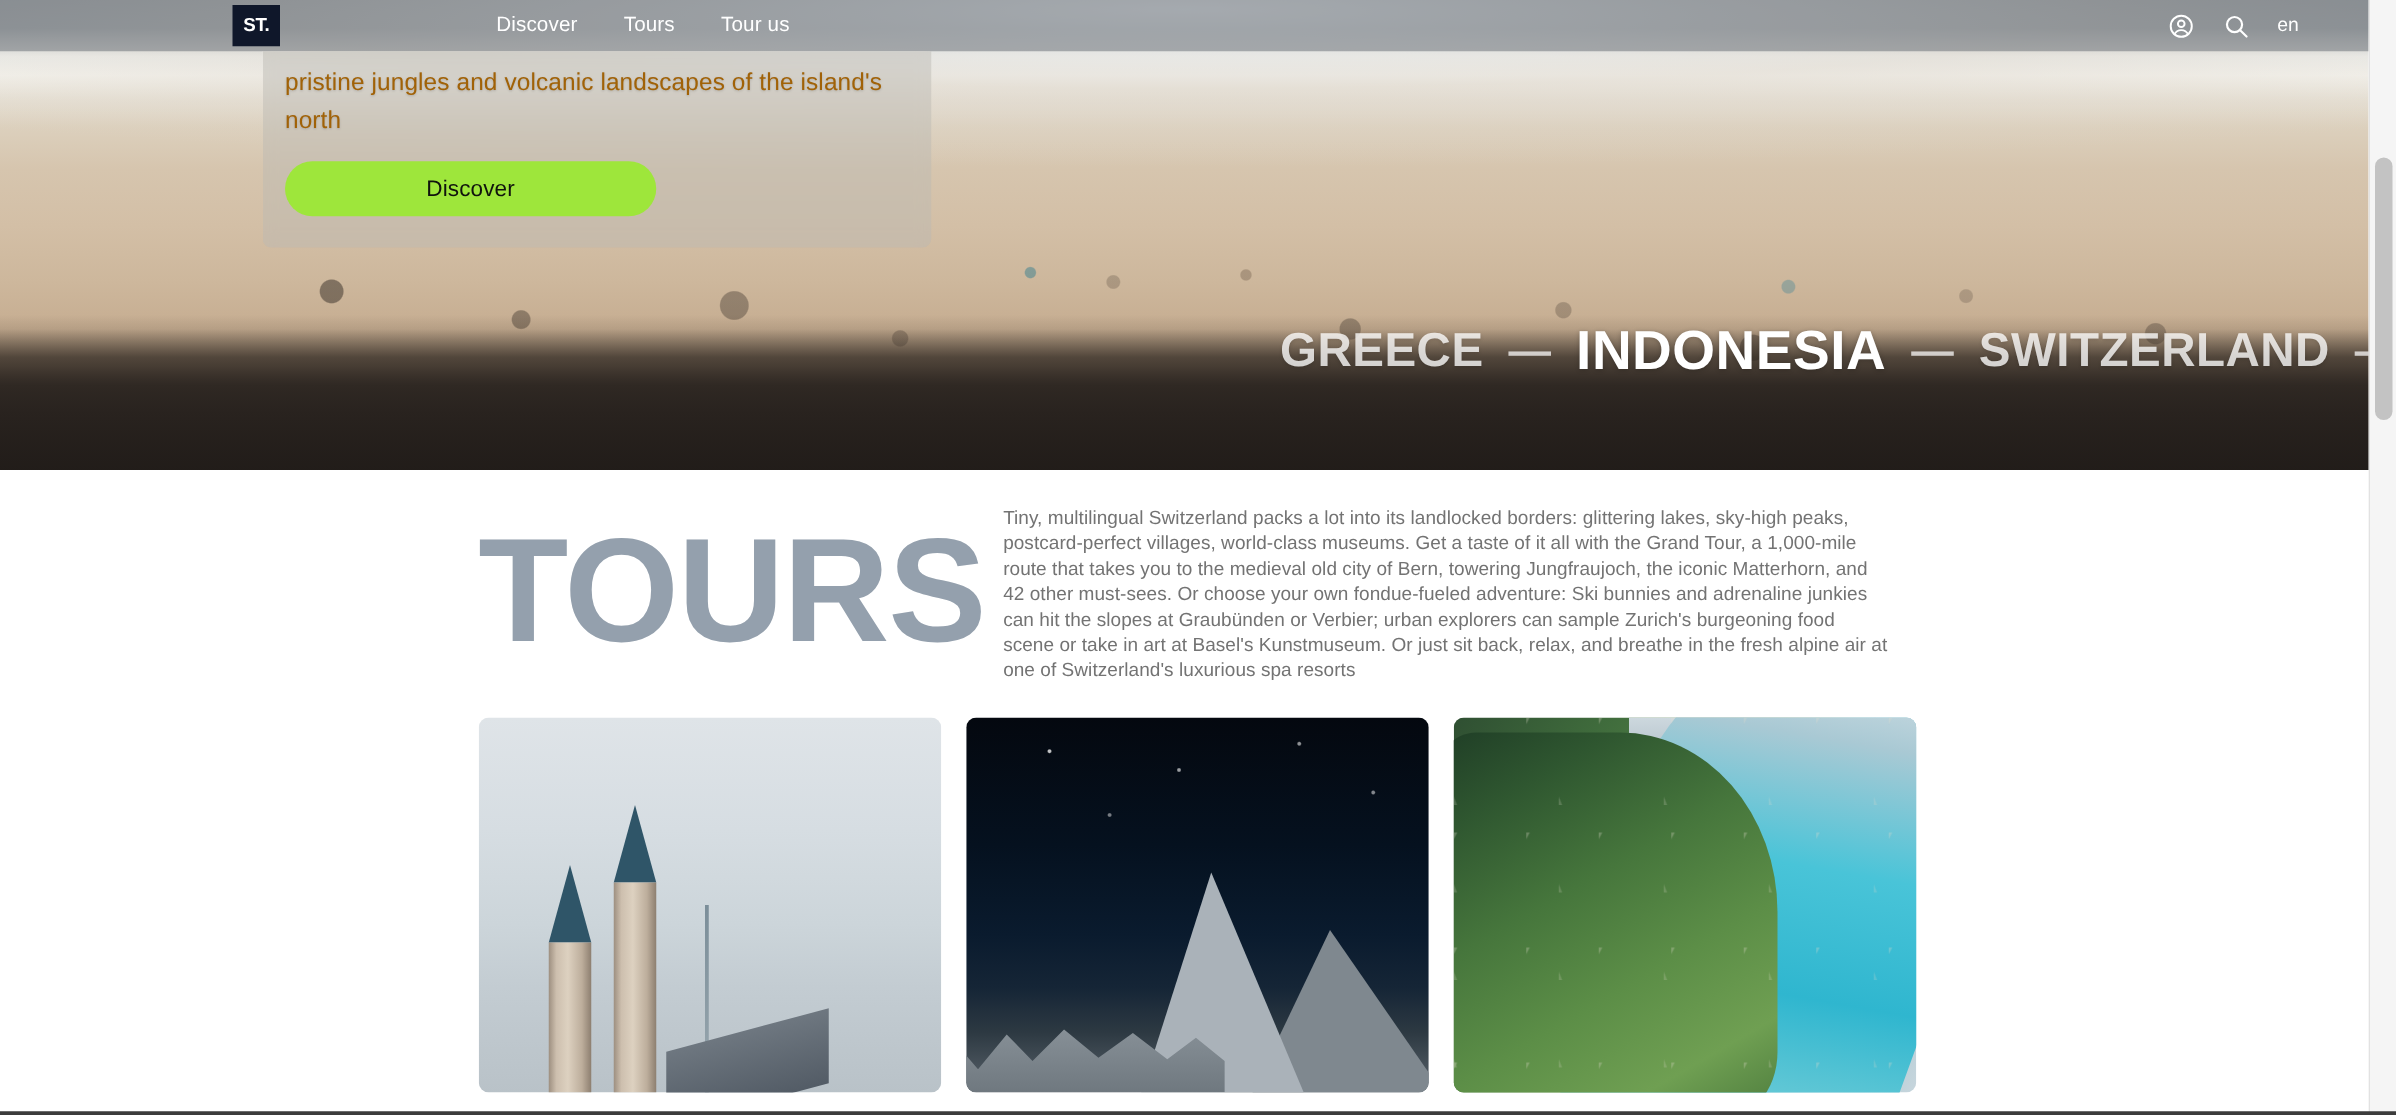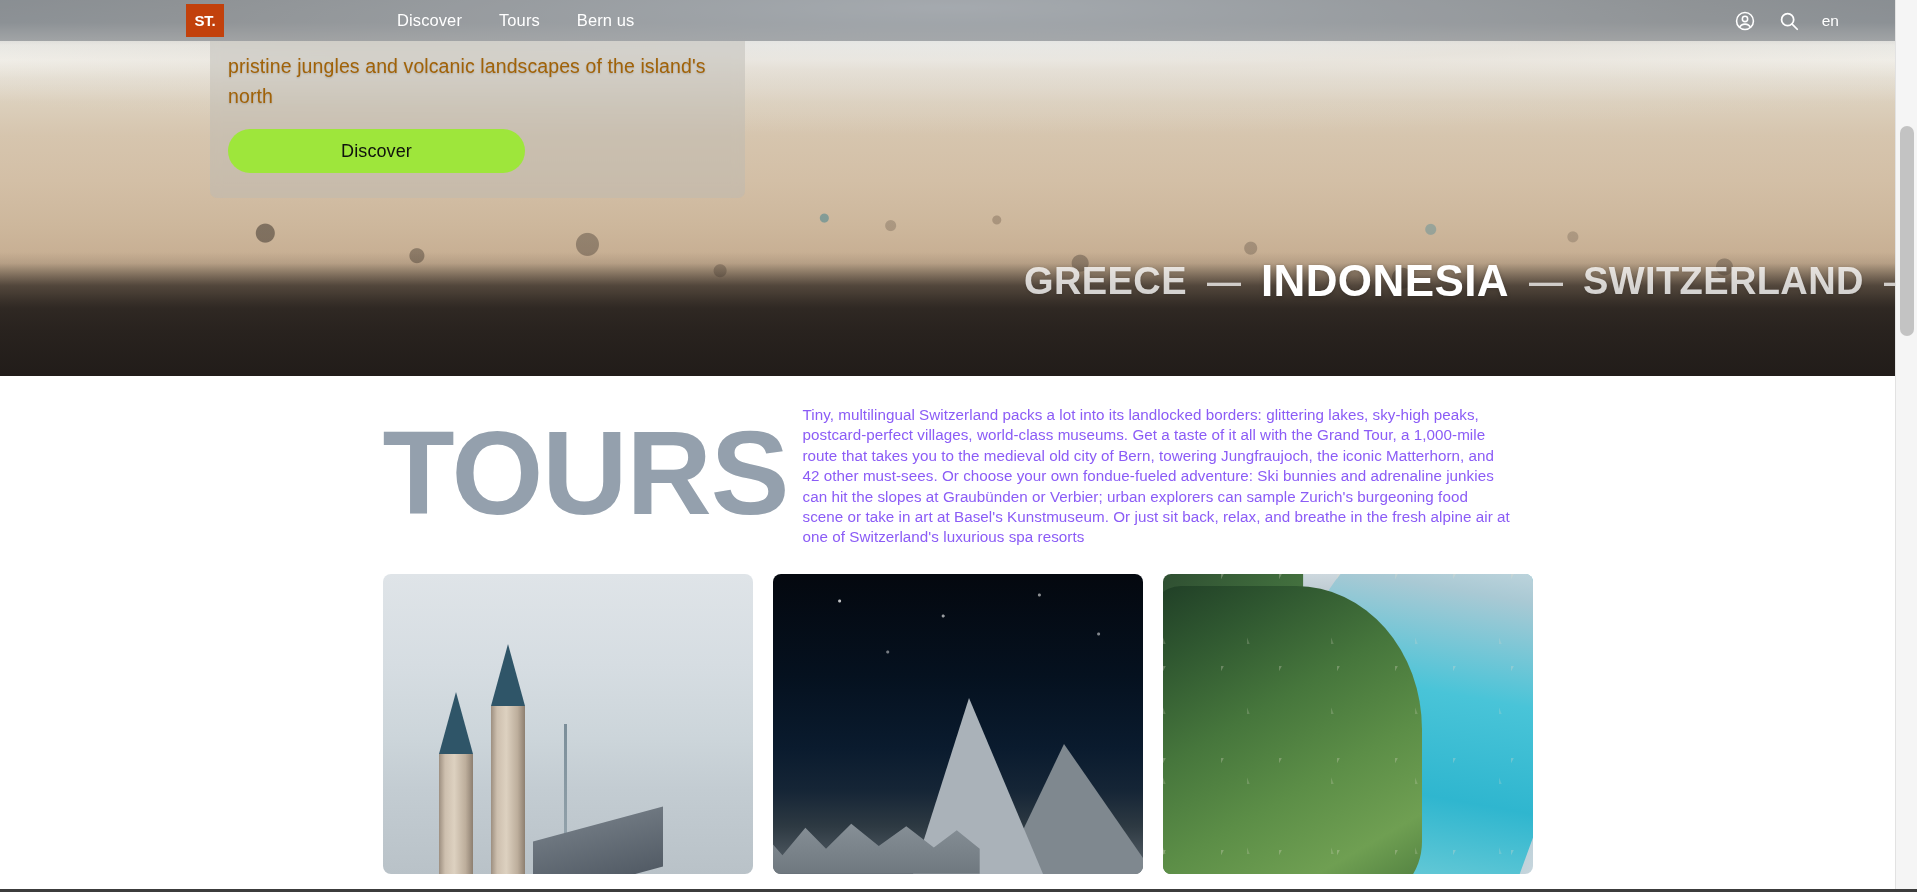--- a/index.html
+++ b/index.html
@@ -82,21 +82,21 @@
     align-items: center;
     background: rgba(103,110,116,0.52);
     z-index: 40;
   }
   .logo {
     position: absolute;
     left: 186px;
     top: 4px;
     width: 38px;
     height: 33px;
-    background: #c2410c;
+    background: #0f172a;
     display: flex;
     align-items: center;
     justify-content: center;
   }
   .logo-text {
     color: #ffffff;
     font-size: 15px;
     font-weight: 700;
     letter-spacing: -0.3px;
     line-height: 1;
@@ -225,21 +225,21 @@
     font-weight: 700;
     color: #94a0ad;
     letter-spacing: -1px;
     line-height: 1;
     width: 420px;
     flex: none;
     margin-top: 13px;
   }
   .tours-desc {
     flex: 1;
-    color: #8b5cf6;
+    color: #737373;
     font-size: 15.2px;
     line-height: 20.4px;
     letter-spacing: .05px;
     padding-top: 4px;
   }
 
   
   .filters {
     margin: 0 auto;
     width: 1130px;
@@ -420,21 +420,21 @@
     <div class="hero-photo"></div>
 
     <div class="navbar">
       <div class="logo">
         <span class="logo-text">ST.</span>
       </div>
 
       <div class="nav-links">
         <span class="nav-link">Discover</span>
         <span class="nav-link">Tours</span>
-        <span class="nav-link">Bern us</span>
+        <span class="nav-link">Tour us</span>
       </div>
 
       <div class="nav-right">
         <svg class="nav-icon" viewBox="0 0 24 24" fill="none" stroke="#ffffff" stroke-width="1.7">
           <circle cx="12" cy="12" r="9.2"></circle>
           <circle cx="12" cy="9.8" r="2.9"></circle>
           <path d="M5.8 19.4c1.3-2.6 3.6-4 6.2-4s4.9 1.4 6.2 4"></path>
         </svg>
         <svg class="nav-icon" viewBox="0 0 24 24" fill="none" stroke="#ffffff" stroke-width="1.9">
           <circle cx="10.5" cy="10.5" r="6.6"></circle>

